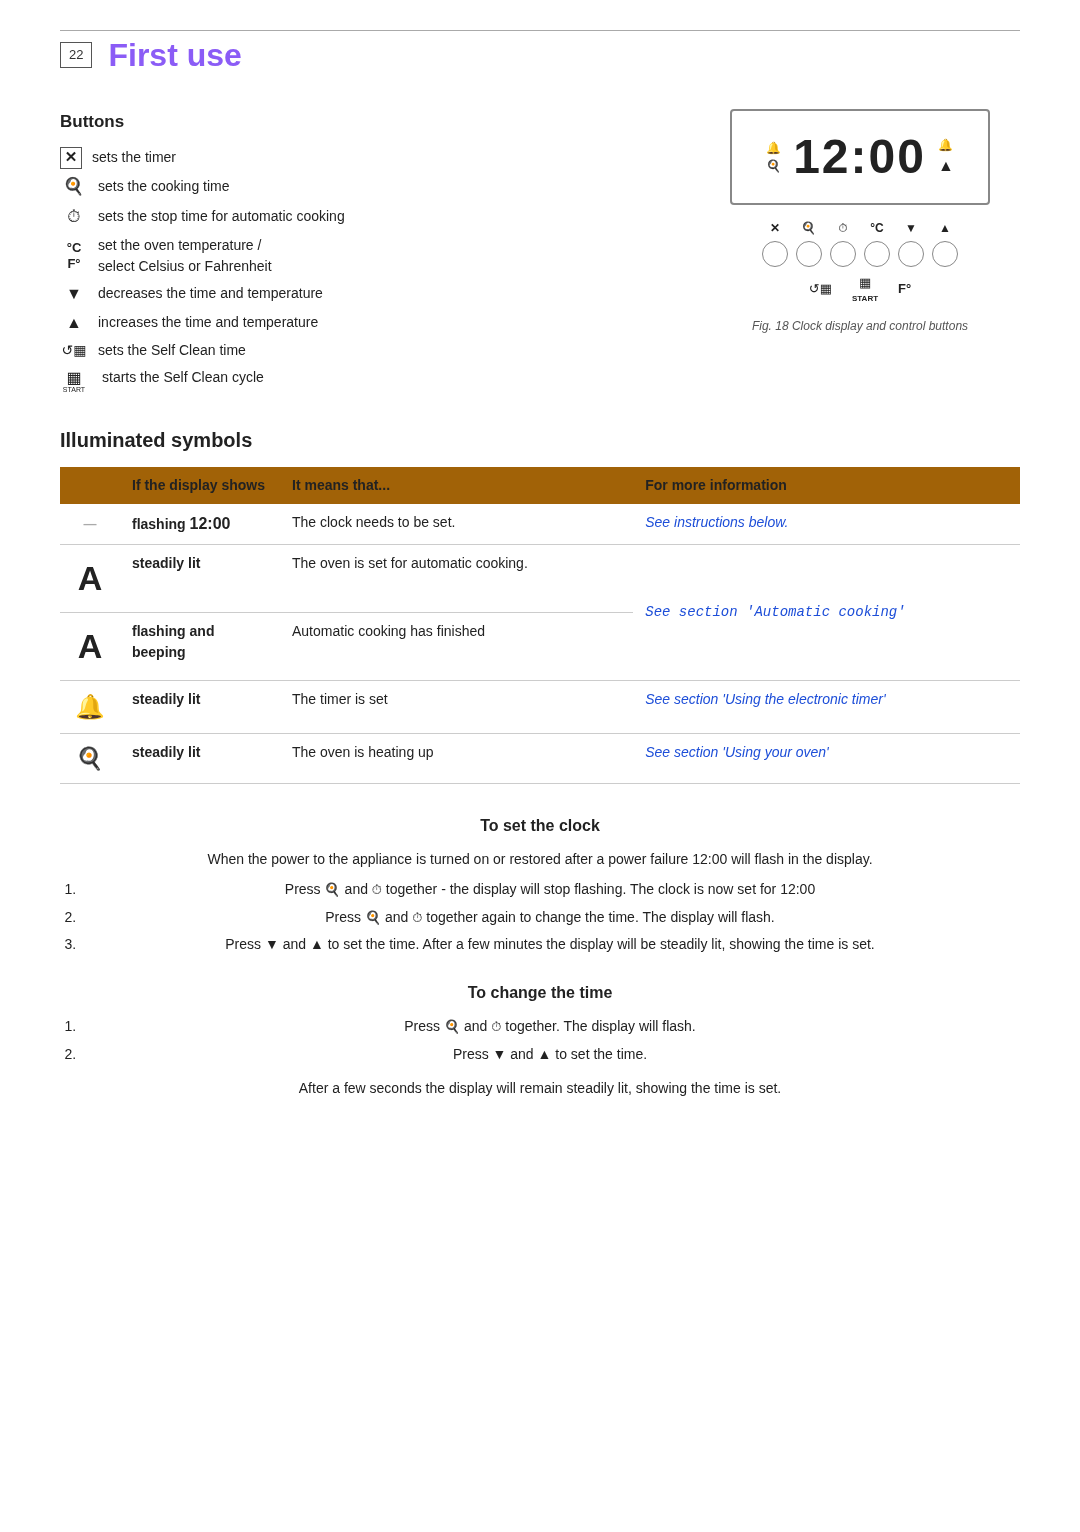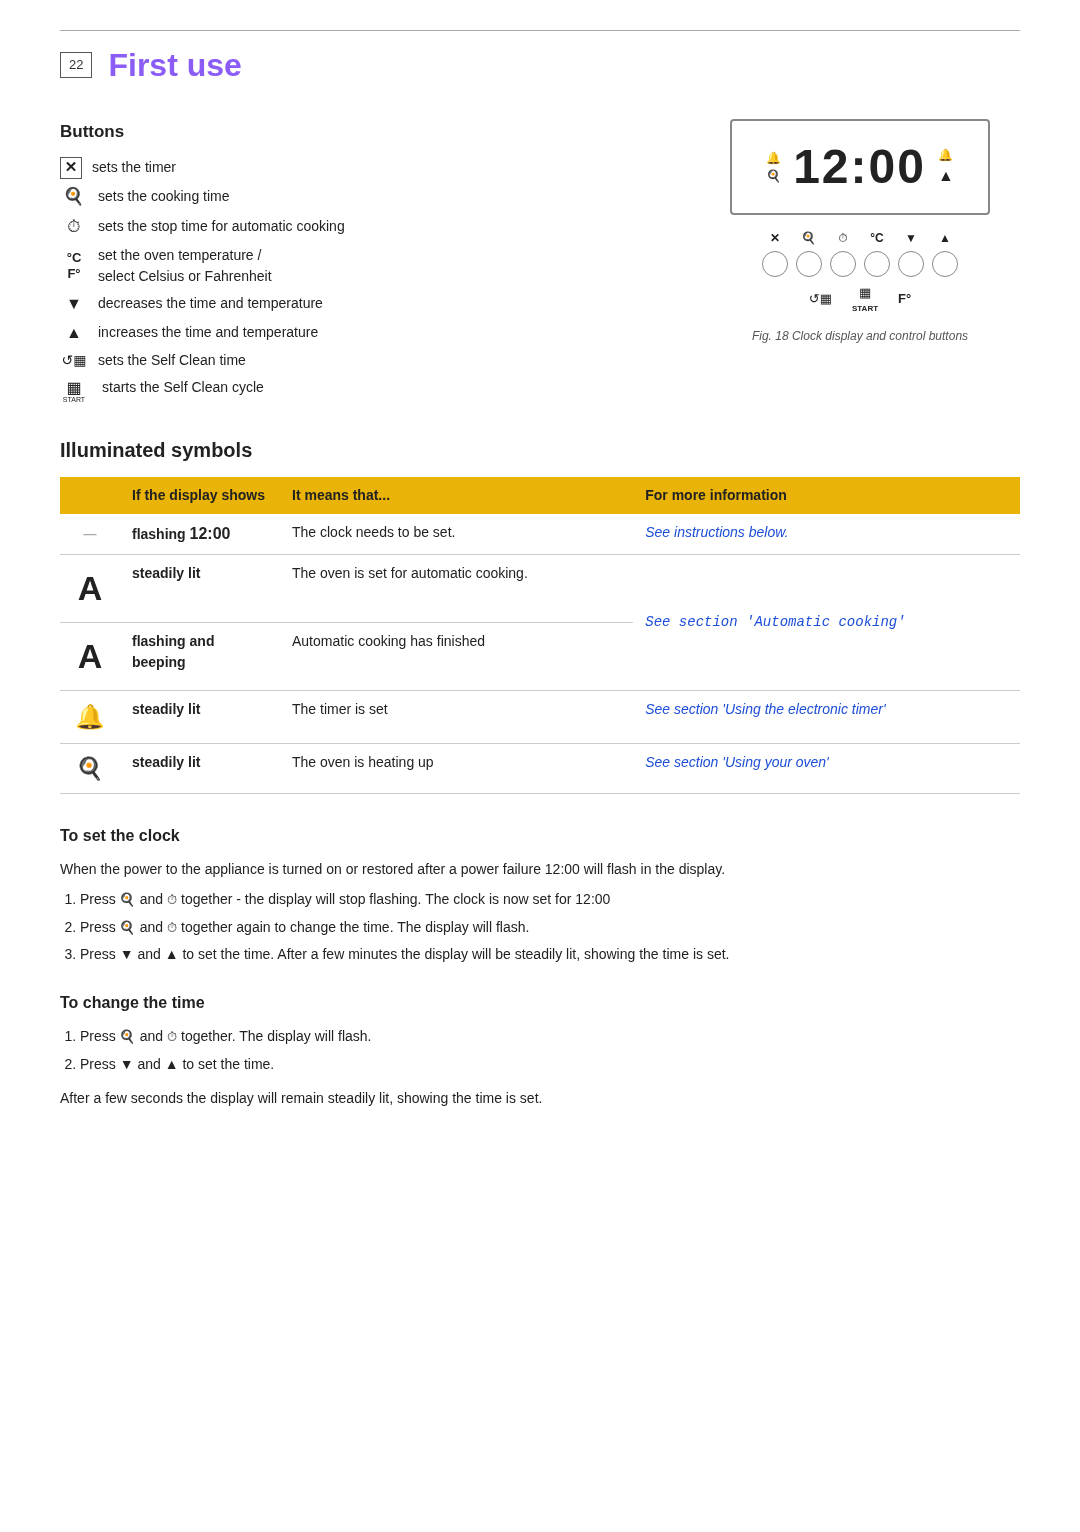--- a/index.html
+++ b/index.html
@@ -14,21 +14,20 @@
       padding: 30px 60px;
     }
 
     
     .page-header {
       display: flex;
       align-items: center;
       gap: 16px;
       margin-bottom: 30px;
       border-top: 1px solid #aaa;
-      padding-top: 10px;
     }
     .page-number-box {
       border: 1px solid #555;
       padding: 2px 8px;
       font-size: 13px;
       color: #333;
     }
     .page-title {
       font-size: 32px;
       font-weight: bold;
@@ -129,21 +128,21 @@
     .illuminated-section h2 {
       font-size: 20px;
       font-weight: bold;
       margin-bottom: 12px;
     }
     .symbols-table {
       width: 100%;
       border-collapse: collapse;
     }
     .symbols-table thead tr {
-      background: #eab308;
+      background: #a16207;
     }
     .symbols-table thead th {
       padding: 8px 12px;
       text-align: left;
       font-size: 14px;
       font-weight: bold;
     }
     .symbols-table tbody tr {
       border-bottom: 1px solid #ccc;
     }
@@ -166,20 +165,21 @@
       font-weight: bold;
     }
     .italic-ref {
       font-style: italic;
       color: #1d4ed8;
     }
 
     
     .instructions-section {
       margin-bottom: 24px;
+      text-align: center;
     }
     .instructions-section h3 {
       font-size: 16px;
       font-weight: bold;
       margin-bottom: 10px;
     }
     .instructions-section p {
       font-size: 14px;
       margin-bottom: 8px;
       line-height: 1.6;

